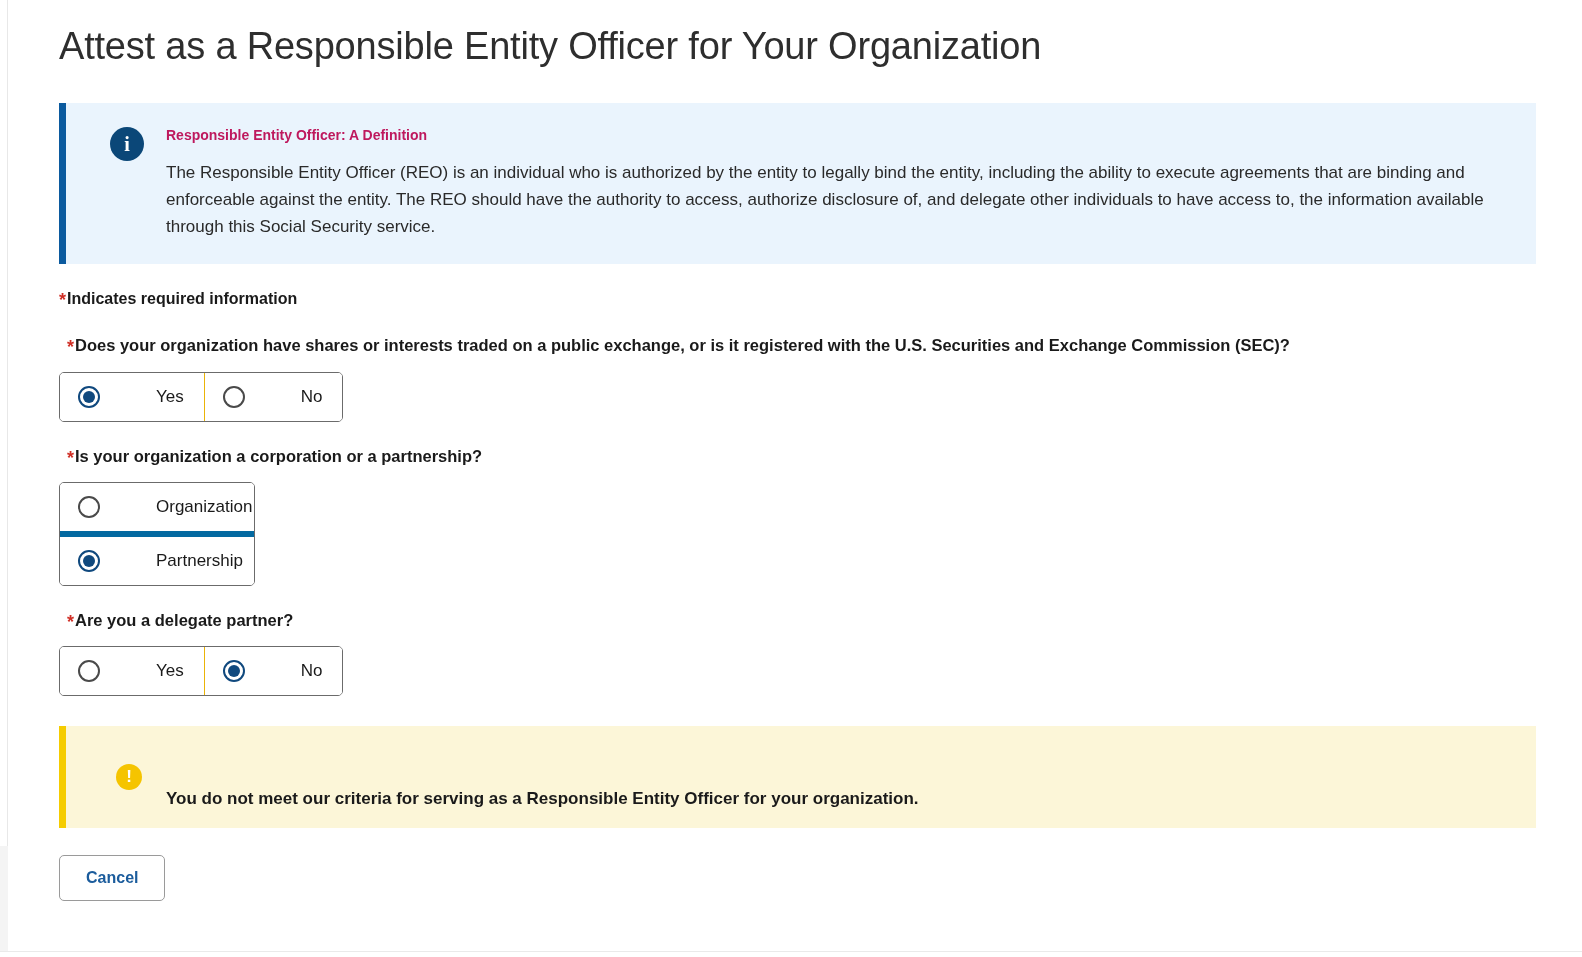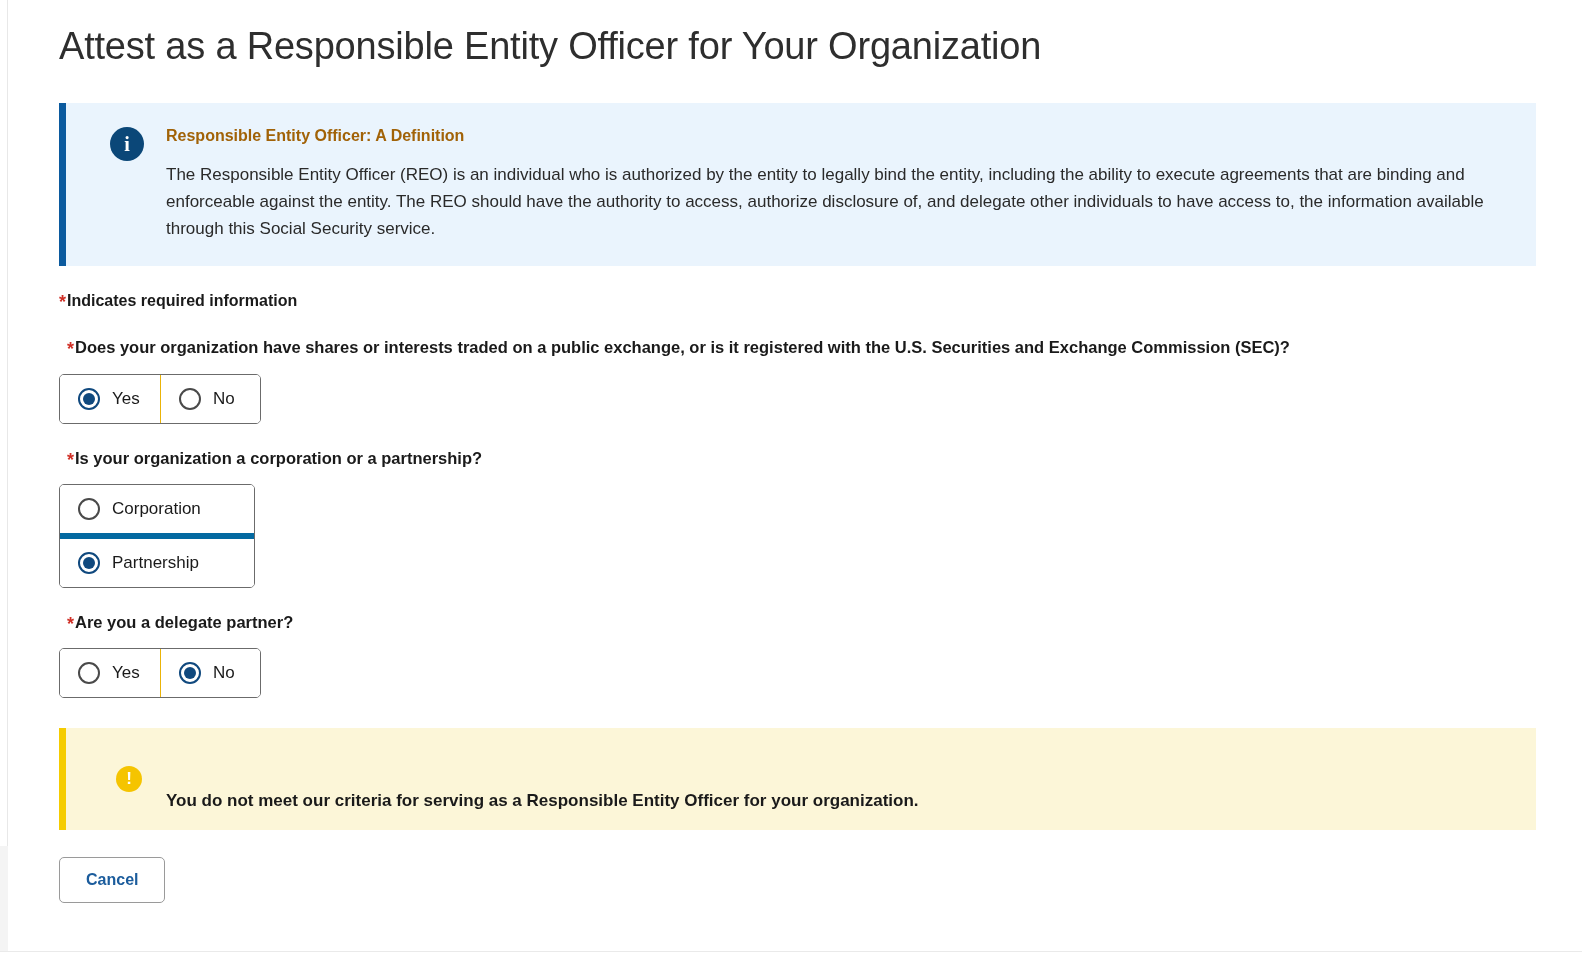--- a/index.html
+++ b/index.html
@@ -84,23 +84,23 @@
     text-align: center;
     font-family: "Liberation Serif", serif;
     margin-top: 4px;
     margin-left: 20px;
   }
   .info-body {
     margin-left: 22px;
     flex: 1 1 auto;
   }
   .info-title {
-    font-size: 16px;
-    font-weight: bold;
-    color: #a16207;
+    font-size: 14px;
+    font-weight: bold;
+    color: #be185d;
     margin: 4px 0 0 0;
   }
   .info-text {
     font-size: 17px;
     color: #2a2a2a;
     line-height: 1.6;
     margin-top: 16px;
     max-width: 1360px;
   }
 
@@ -138,20 +138,21 @@
   .radio-row .radio-option + .radio-option {
     border-left: 1px solid #eab308;
   }
   .radio-option {
     display: flex;
     align-items: center;
     padding: 13px 20px 13px 18px;
     cursor: pointer;
     min-width: 100px;
     background: #ffffff;
+    gap: 44px;
   }
   .radio-option .label {
     font-size: 17px;
     color: #1a1a1a;
     margin-left: 12px;
   }
   .radio-col {
     display: flex;
     flex-direction: column;
     margin-top: 12px;
@@ -269,21 +270,21 @@
     </div>
 
     
     <div class="question-block">
       <div class="question-label">
         <span class="asterisk">*</span><span>Is your organization a corporation or a partnership?</span>
       </div>
       <div class="radio-col">
         <div class="radio-option">
           <span class="dot"></span>
-          <span class="label">Corporation</span>
+          <span class="label">Organization</span>
         </div>
         <div class="radio-option">
           <span class="dot checked"></span>
           <span class="label">Partnership</span>
         </div>
       </div>
     </div>
 
     
     <div class="question-block">

